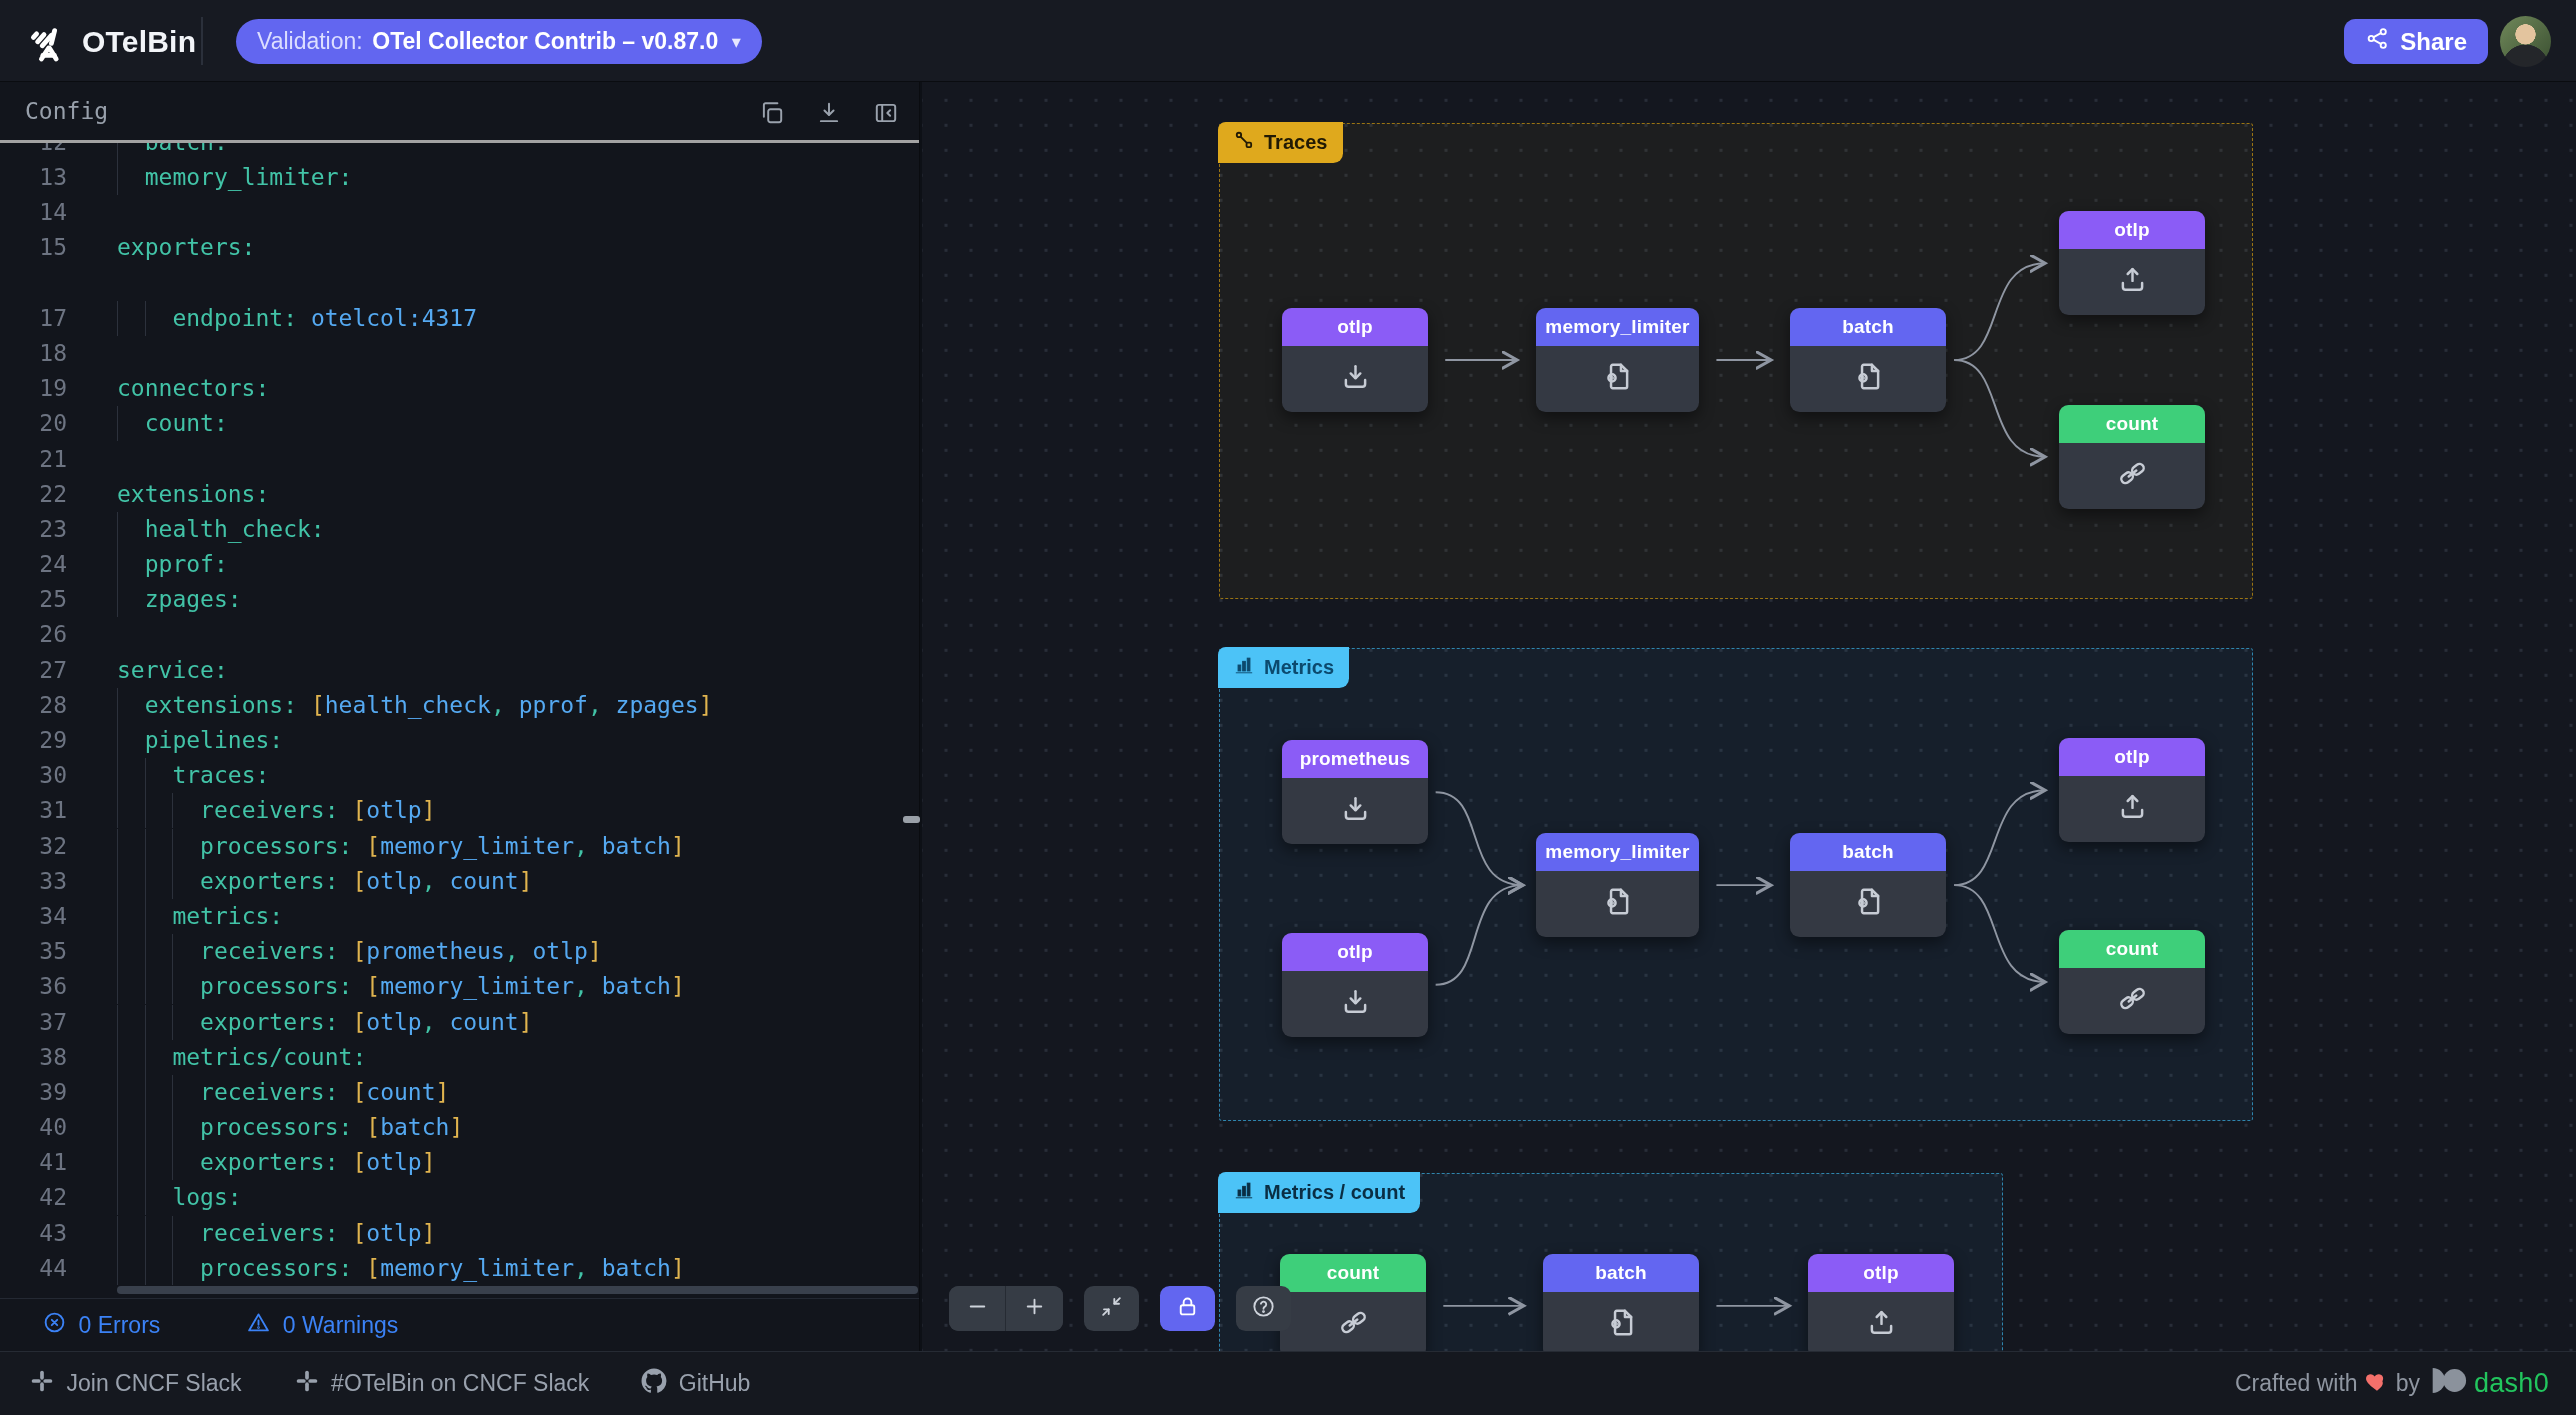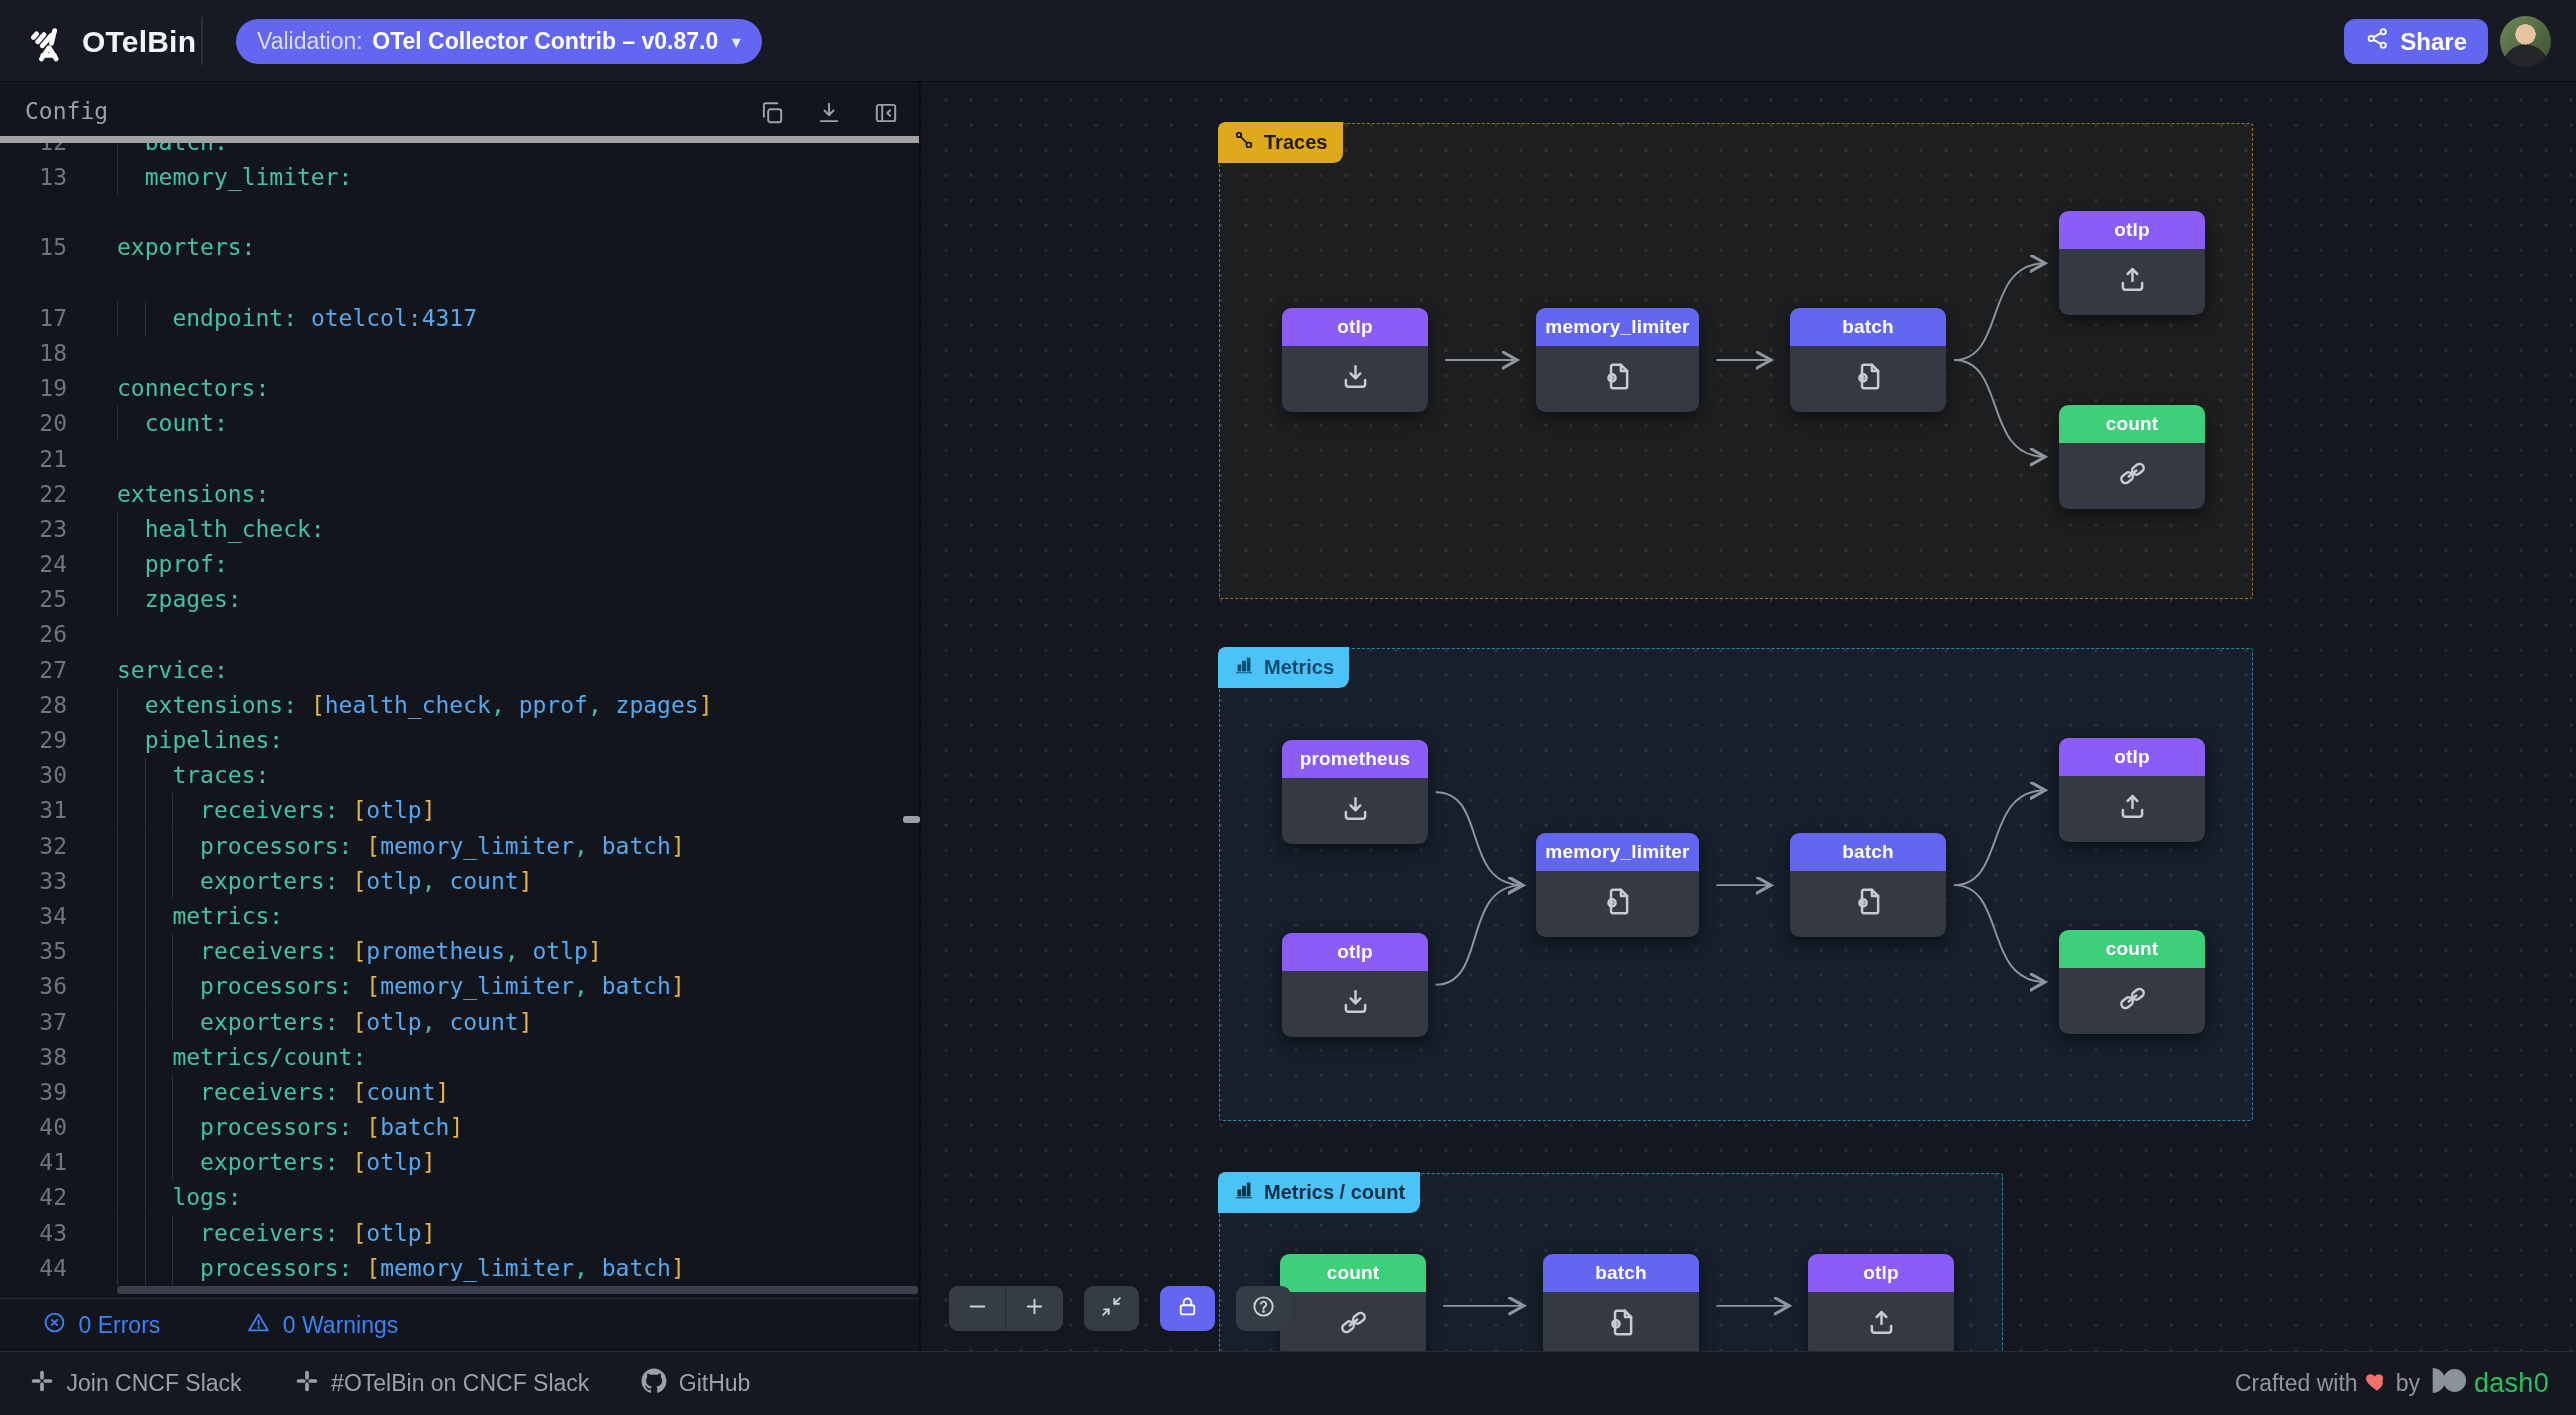--- a/index.html
+++ b/index.html
@@ -26,21 +26,21 @@
   .avatar { position:absolute; right:25px; top:16.3px; width:51px; height:51px; border-radius:50%;
        background:
         radial-gradient(circle at 50% 36%, #e3c49e 0%, #e3c49e 24%, rgba(0,0,0,0) 25%),
         radial-gradient(circle at 50% 102%, #24262a 0%, #24262a 40%, rgba(0,0,0,0) 41%),
         linear-gradient(135deg,#70885a,#3a4f31); cursor:pointer; }
 
   
   .editor-pane { position:absolute; left:0; top:82px; width:920px; height:1269px;
        background:#12151c; border-right:1.9px solid #0a0c10; z-index:10; }
   .config-bar { position:absolute; left:0; top:0; width:100%; height:61px;
-       border-bottom:7px solid #a3a3a3; }
+       border-bottom:3px solid #a3a3a3; }
   .config-title { position:absolute; left:25px; top:16.3px; font-family:"DejaVu Sans Mono", monospace;
        font-size:23px; color:#98a0ab; }
   .editor-toolbar { position:absolute; right:15.3px; top:12.5px; display:flex; gap:21px; }
   .tool-btn { width:36px; height:36px; display:flex; align-items:center; justify-content:center;
        color:#9aa2ad; cursor:pointer; border-radius:5.8px; }
   .tool-btn svg { width:26px; height:26px; }
 
   .code-area { position:absolute; left:0; top:61px; width:100%; height:1142px; overflow:hidden;
        font-family:"DejaVu Sans Mono", monospace; font-size:23px; }
   .code-line { position:absolute; left:0; width:100%; height:35px; line-height:35px; white-space:pre; }
@@ -157,20 +157,21 @@
               <rect x="3.5" y="4.5" width="17" height="15" rx="2"></rect>
               <path d="M8.5 4.5v15"></path>
               <path d="M15.8 9.5L13.2 12l2.6 2.5"></path>
             </svg>
           </div>
         </div>
     </div>
     <div class="code-area" id="code-area">
         <div class="code-line" style="top: -18px;"><span class="line-no">12</span><span class="guide" style="left: 117px;"></span><span class="line-code"><span class="cp">  </span><span class="ck">batch:</span></span></div>
         <div class="code-line" style="top: 17px;"><span class="line-no">13</span><span class="guide" style="left: 117px;"></span><span class="line-code"><span class="cp">  </span><span class="ck">memory_limiter:</span></span></div>
+        <div class="code-line" style="top: 52px;"><span class="line-no">14</span><span class="line-code"></span></div>
         <div class="code-line" style="top: 87px;"><span class="line-no">15</span><span class="line-code"><span class="ck">exporters:</span></span></div>
         <div class="code-line" style="top: 158px;"><span class="line-no">17</span><span class="guide" style="left: 117px;"></span><span class="guide" style="left: 145px;"></span><span class="line-code"><span class="cp">    </span><span class="ck">endpoint:</span><span class="cp"> </span><span class="cv">otelcol:4317</span></span></div>
         <div class="code-line" style="top: 193px;"><span class="line-no">18</span><span class="line-code"></span></div>
         <div class="code-line" style="top: 228px;"><span class="line-no">19</span><span class="line-code"><span class="ck">connectors:</span></span></div>
         <div class="code-line" style="top: 263px;"><span class="line-no">20</span><span class="guide" style="left: 117px;"></span><span class="line-code"><span class="cp">  </span><span class="ck">count:</span></span></div>
         <div class="code-line" style="top: 299px;"><span class="line-no">21</span><span class="line-code"></span></div>
         <div class="code-line" style="top: 334px;"><span class="line-no">22</span><span class="line-code"><span class="ck">extensions:</span></span></div>
         <div class="code-line" style="top: 369px;"><span class="line-no">23</span><span class="guide" style="left: 117px;"></span><span class="line-code"><span class="cp">  </span><span class="ck">health_check:</span></span></div>
         <div class="code-line" style="top: 404px;"><span class="line-no">24</span><span class="guide" style="left: 117px;"></span><span class="line-code"><span class="cp">  </span><span class="ck">pprof:</span></span></div>
         <div class="code-line" style="top: 439px;"><span class="line-no">25</span><span class="guide" style="left: 117px;"></span><span class="line-code"><span class="cp">  </span><span class="ck">zpages:</span></span></div>

